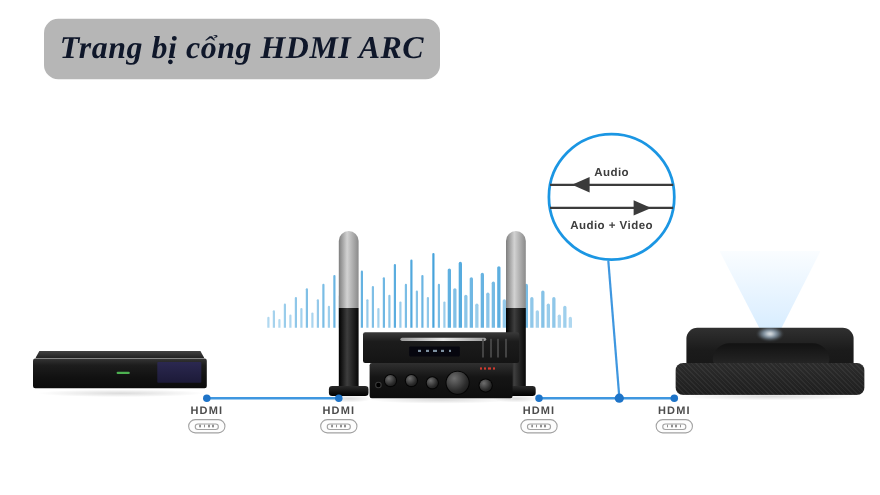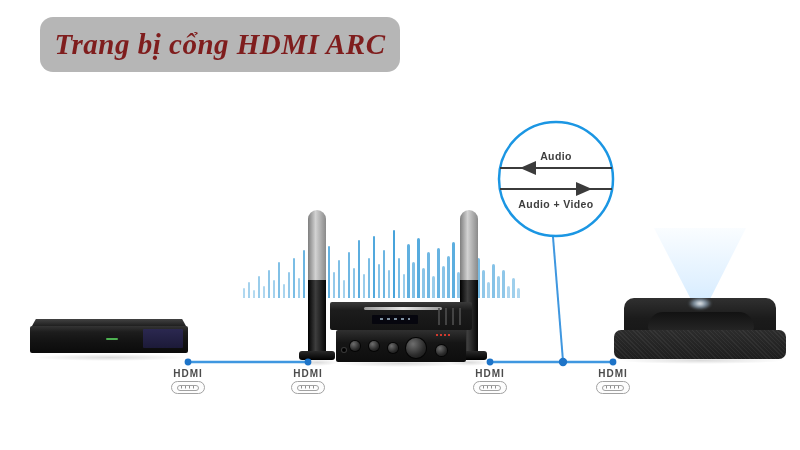--- a/index.html
+++ b/index.html
@@ -8,21 +8,21 @@
     font-family:"Liberation Sans",sans-serif;
   }
   
   .banner{
     position:absolute;left:40px;top:17px;width:360px;height:55px;
     background:#b6b6b6;border-radius:13px;
     display:flex;align-items:center;justify-content:center;
   }
   .banner-text{
     font-family:"Liberation Serif",serif;font-style:italic;font-weight:bold;
-    font-size:29px;color:#7f1d1d;letter-spacing:.5px;white-space:nowrap;
+    font-size:29px;color:#0f172a;letter-spacing:.5px;white-space:nowrap;
   }
   
   .equalizer{
     position:absolute;left:243px;top:228px;height:70px;
     display:flex;align-items:flex-end;gap:2.6px;
   }
   .eq-bar{width:2.4px;border-radius:1.5px 1.5px 0 0;background:#2994d5;}
   
   .floor-shadow{
     position:absolute;height:7px;border-radius:50%;

